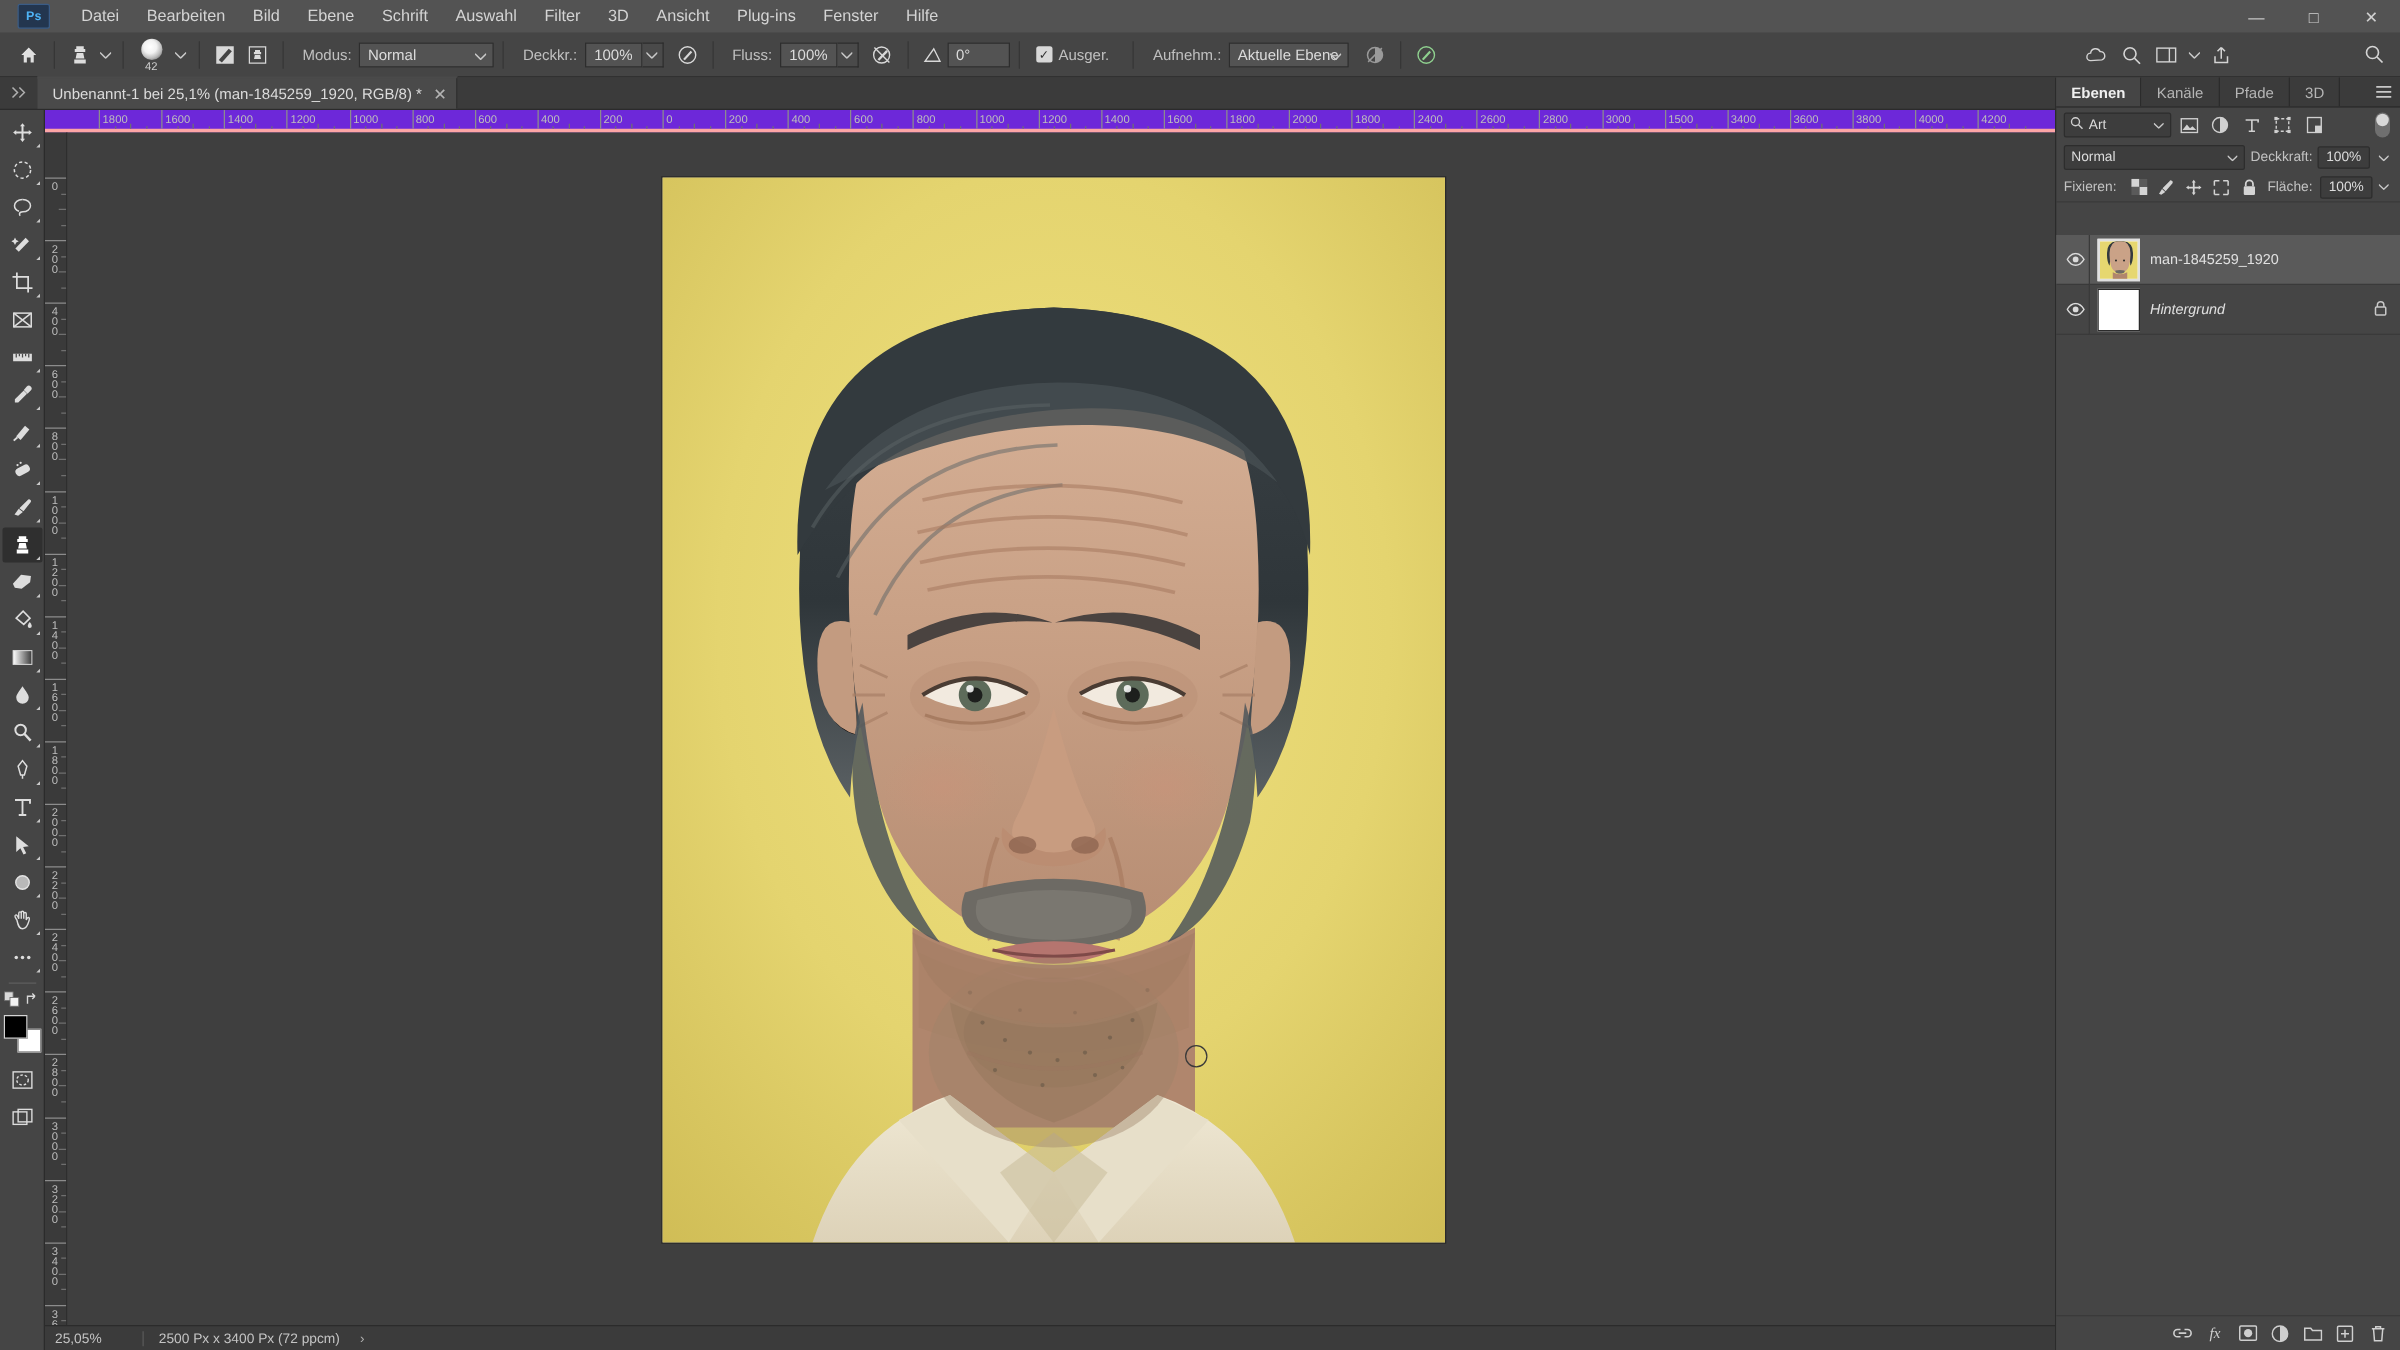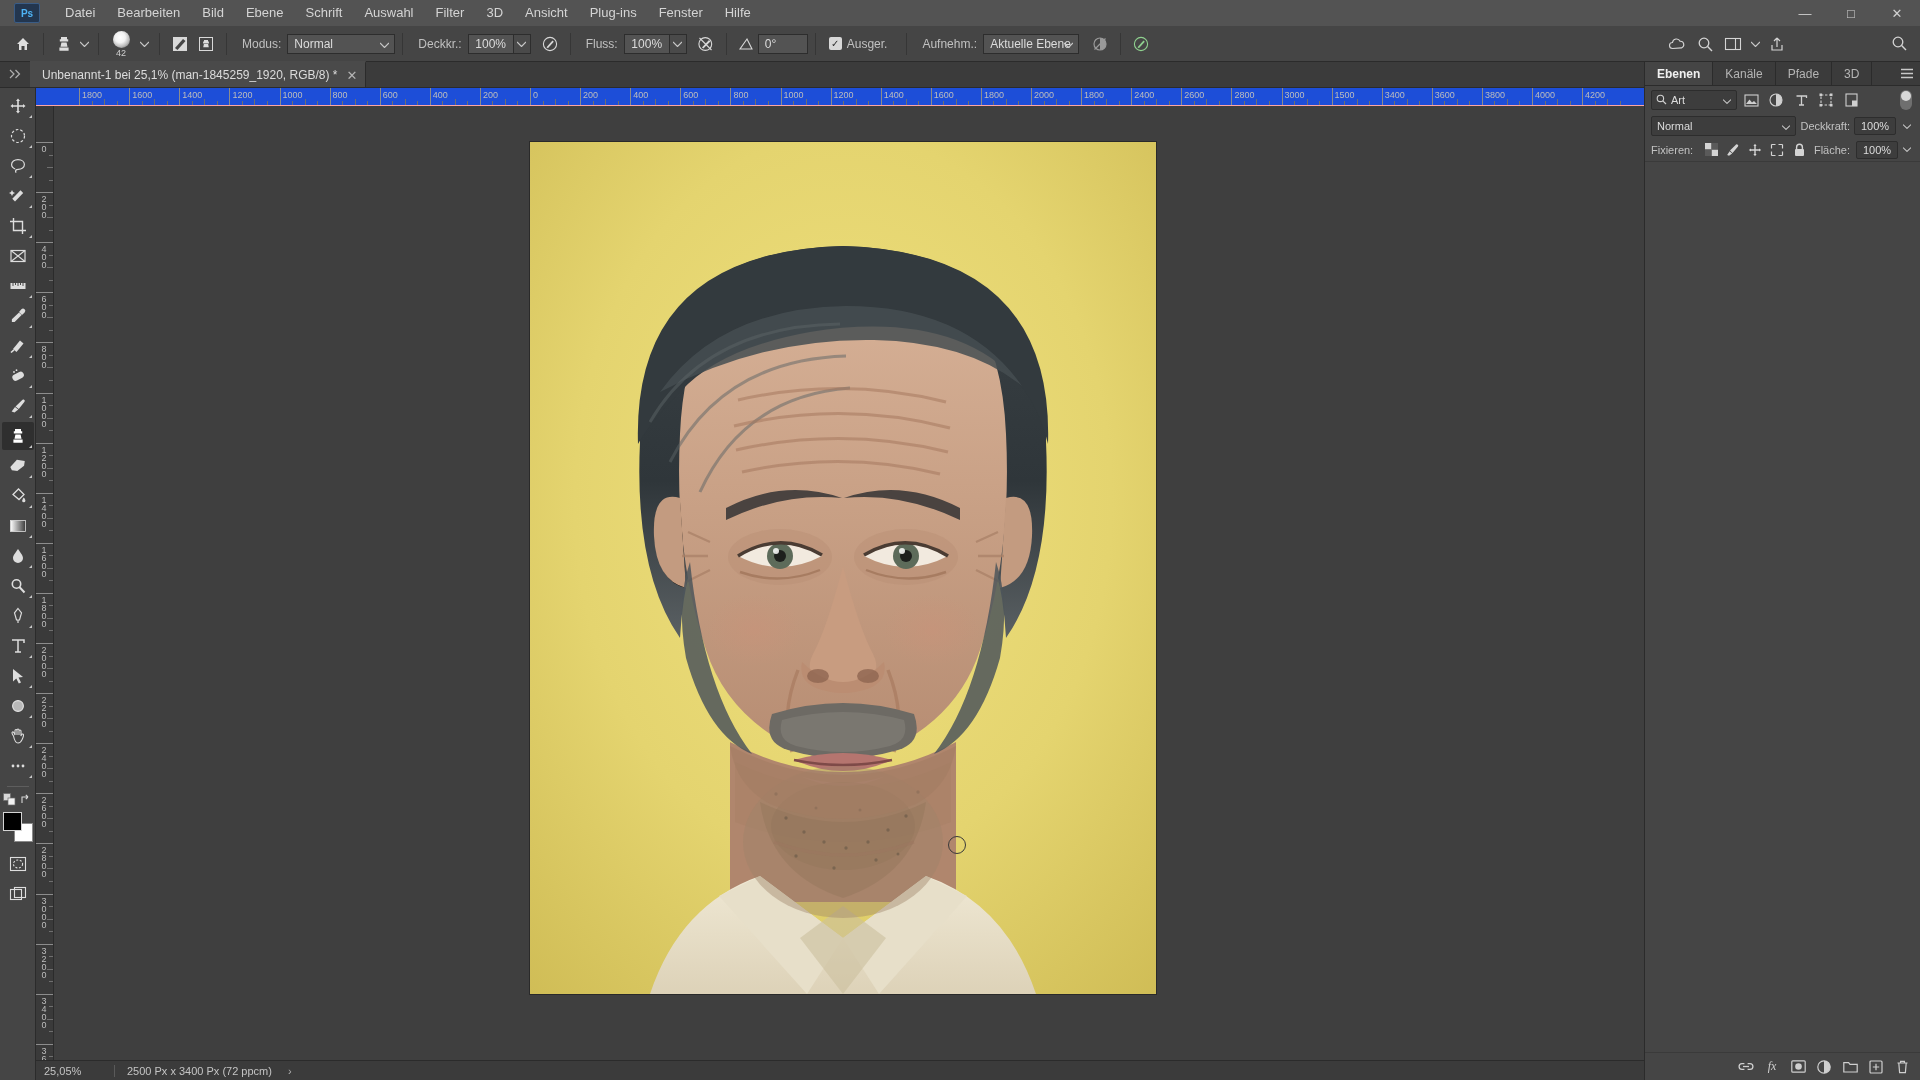--- a/index.html
+++ b/index.html
@@ -121,21 +121,21 @@
     background: #000; border: 1px solid #d4d4d4;
   }
   .sw-bg {
     position: absolute; left: 12px; top: 11px; width: 19px; height: 19px;
     background: #fff; border: 1px solid #8a8a8a;
   }
 
   
   .ruler-h {
     position: absolute; left: 36px; top: 88px; width: 1608px; height: 18px;
-    background: #1d4ed8; border-bottom: 1px solid #fca5a5; overflow: hidden;
+    background: #6d28d9; border-bottom: 3px solid #fca5a5; overflow: hidden;
   }
   .ruler-v {
     position: absolute; left: 36px; top: 106px; width: 18px; height: 954px;
     background: #3a3a3a; border-right: 1px solid #2b2b2b; overflow: hidden;
   }
   .ruler-corner {
     position: absolute; left: 36px; top: 88px; width: 18px; height: 18px;
     background: #3a3a3a; border-right: 1px solid #2b2b2b; border-bottom: 1px solid #2b2b2b;
   }
   .rh-label {
@@ -1224,21 +1224,60 @@
       <div class="num-field">100%</div>
       <div class="mini-stepper">
         <svg width="8" height="5" viewBox="0 0 8 5">
             <path d="M0 0.6 L4 4.4 L8 0.6" stroke="#c8c8c8" stroke-width="1.1" fill="none"></path>
           </svg>
       </div>
     </div>
 
     <div class="layer-list">
 
-
+      <div class="layer-row selected">
+        <div class="eye">
+          <svg width="15" height="11" viewBox="0 0 15 11">
+              <path d="M0.8 5.5 C3 1.8 5.2 0.8 7.5 0.8 C9.8 0.8 12 1.8 14.2 5.5 C12 9.2 9.8 10.2 7.5 10.2 C5.2 10.2 3 9.2 0.8 5.5 Z" fill="none" stroke="#dadada" stroke-width="1.1"></path>
+              <circle cx="7.5" cy="5.5" r="2.3" fill="#dadada"></circle>
+            </svg>
+        </div>
+        <div class="eye-sep"></div>
+        <div class="layer-thumb selected-thumb">
+          <svg width="32" height="32" viewBox="0 0 626 852" preserveAspectRatio="xMidYMid slice">
+            <rect width="626" height="852" fill="#e6d770"></rect>
+            <path d="M110 300 q-4 -190 203 -196 q207 6 203 196 q6 130 -40 196 q-10 -186 -163 -200 q-153 14 -163 200 q-46 -66 -40 -196 Z" fill="#333a3e"></path>
+            <path d="M313 108 q155 0 163 184 q6 120 -26 216 q-28 86 -137 116 q-109 -30 -137 -116 q-32 -96 -26 -216 q8 -184 163 -184 Z" fill="#caa287"></path>
+            <circle cx="250" cy="414" r="16" fill="#2a2a2a"></circle>
+            <circle cx="376" cy="414" r="16" fill="#2a2a2a"></circle>
+            <path d="M242 572 q71 -22 142 0 q10 28 -16 36 q-55 16 -110 0 q-26 -8 -16 -36 Z" fill="#6d6a64"></path>
+            <path d="M120 852 q30 -90 110 -118 l83 62 l83 -62 q80 28 110 118 Z" fill="#efe8d4"></path>
+            <path d="M200 600 q113 60 226 0 v160 h-226 Z" fill="#b0866d"></path>
+          </svg>
+        </div>
+        <div class="layer-name">man-1845259_1920</div>
+      </div>
+
+      <div class="layer-row">
+        <div class="eye">
+          <svg width="15" height="11" viewBox="0 0 15 11">
+              <path d="M0.8 5.5 C3 1.8 5.2 0.8 7.5 0.8 C9.8 0.8 12 1.8 14.2 5.5 C12 9.2 9.8 10.2 7.5 10.2 C5.2 10.2 3 9.2 0.8 5.5 Z" fill="none" stroke="#dadada" stroke-width="1.1"></path>
+              <circle cx="7.5" cy="5.5" r="2.3" fill="#dadada"></circle>
+            </svg>
+        </div>
+        <div class="eye-sep"></div>
+        <div class="layer-thumb" style="background:#ffffff;"></div>
+        <div class="layer-name italic">Hintergrund</div>
+        <div class="layer-lock">
+          <svg width="11" height="13" viewBox="0 0 11 13">
+              <path d="M2.9 5.6 V3.9 a2.6 2.6 0 0 1 5.2 0 V5.6" fill="none" stroke="#c8c8c8" stroke-width="1.2"></path>
+              <rect x="1.4" y="5.6" width="8.2" height="6.3" rx="0.8" fill="none" stroke="#c8c8c8" stroke-width="1.2"></rect>
+            </svg>
+        </div>
+      </div>
     </div>
 
     <div class="panel-footer">
       <div class="foot-icon">
         <svg width="16" height="11" viewBox="0 0 16 11">
             <path d="M6.4 2.6 H4 a2.9 2.9 0 0 0 0 5.8 H6.4 M9.6 2.6 H12 a2.9 2.9 0 0 1 0 5.8 H9.6" stroke="#cfcfcf" stroke-width="1.3" fill="none"></path>
             <path d="M5 5.5 H11" stroke="#cfcfcf" stroke-width="1.3"></path>
           </svg>
       </div>
       <div class="foot-icon">

